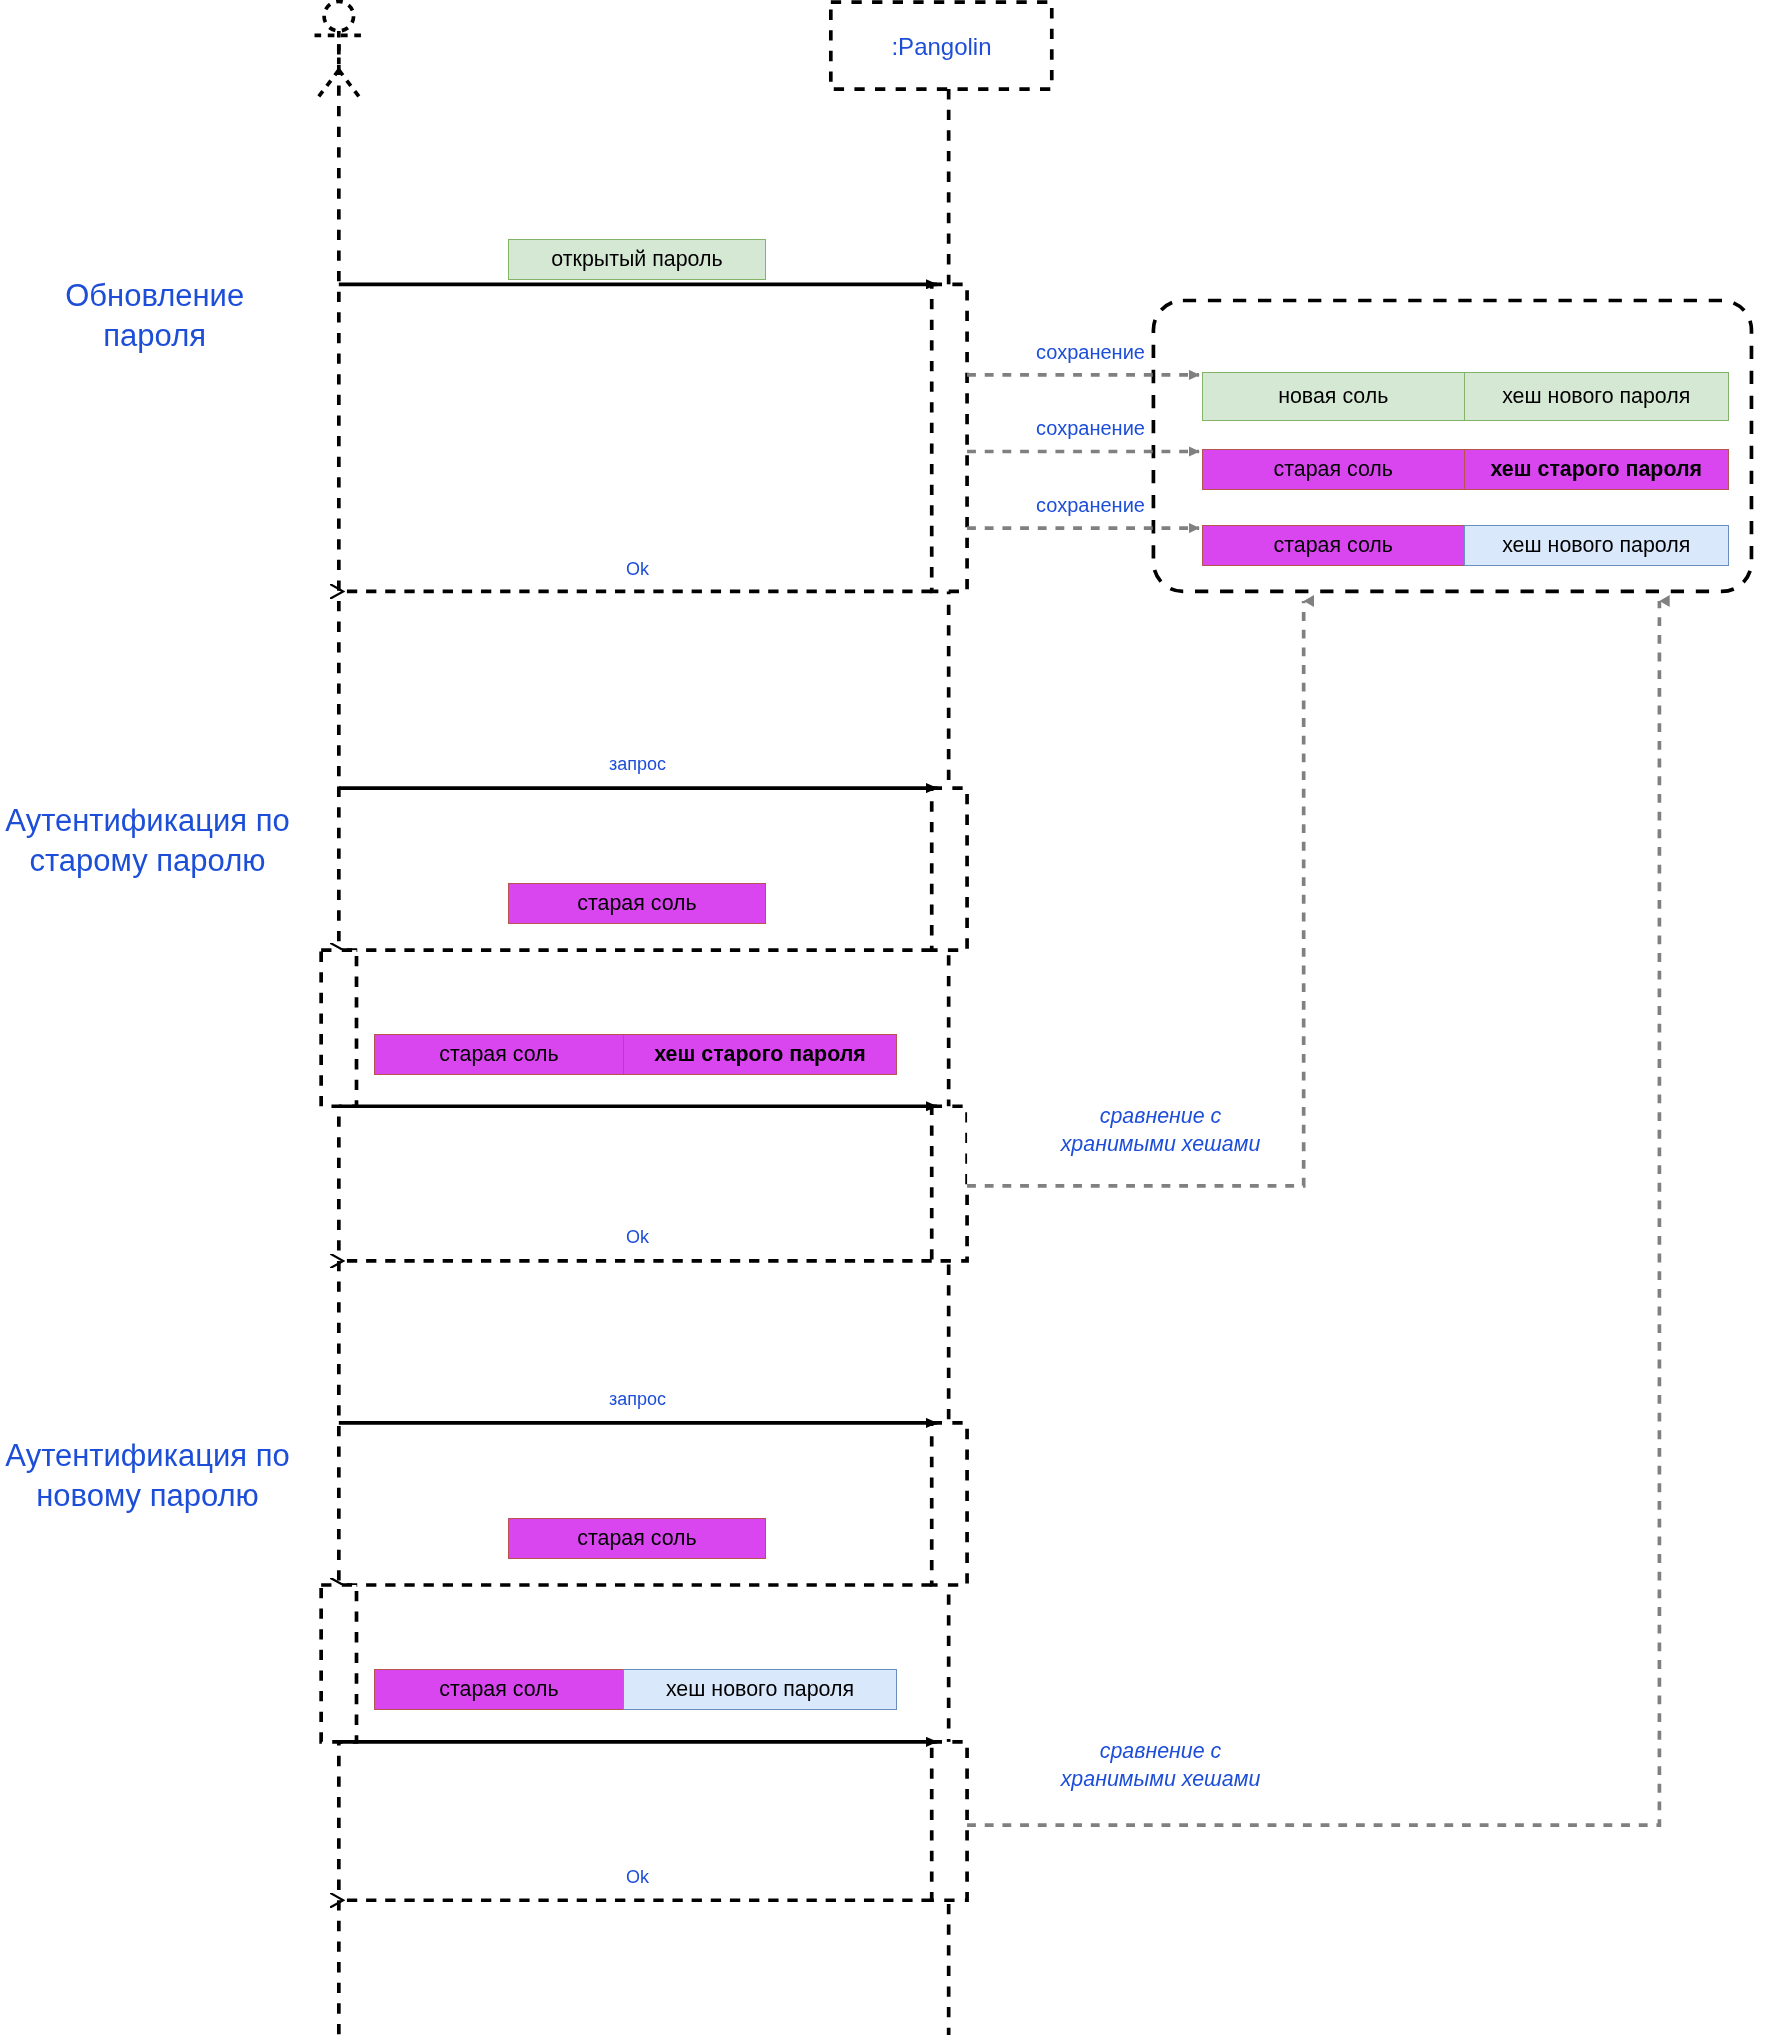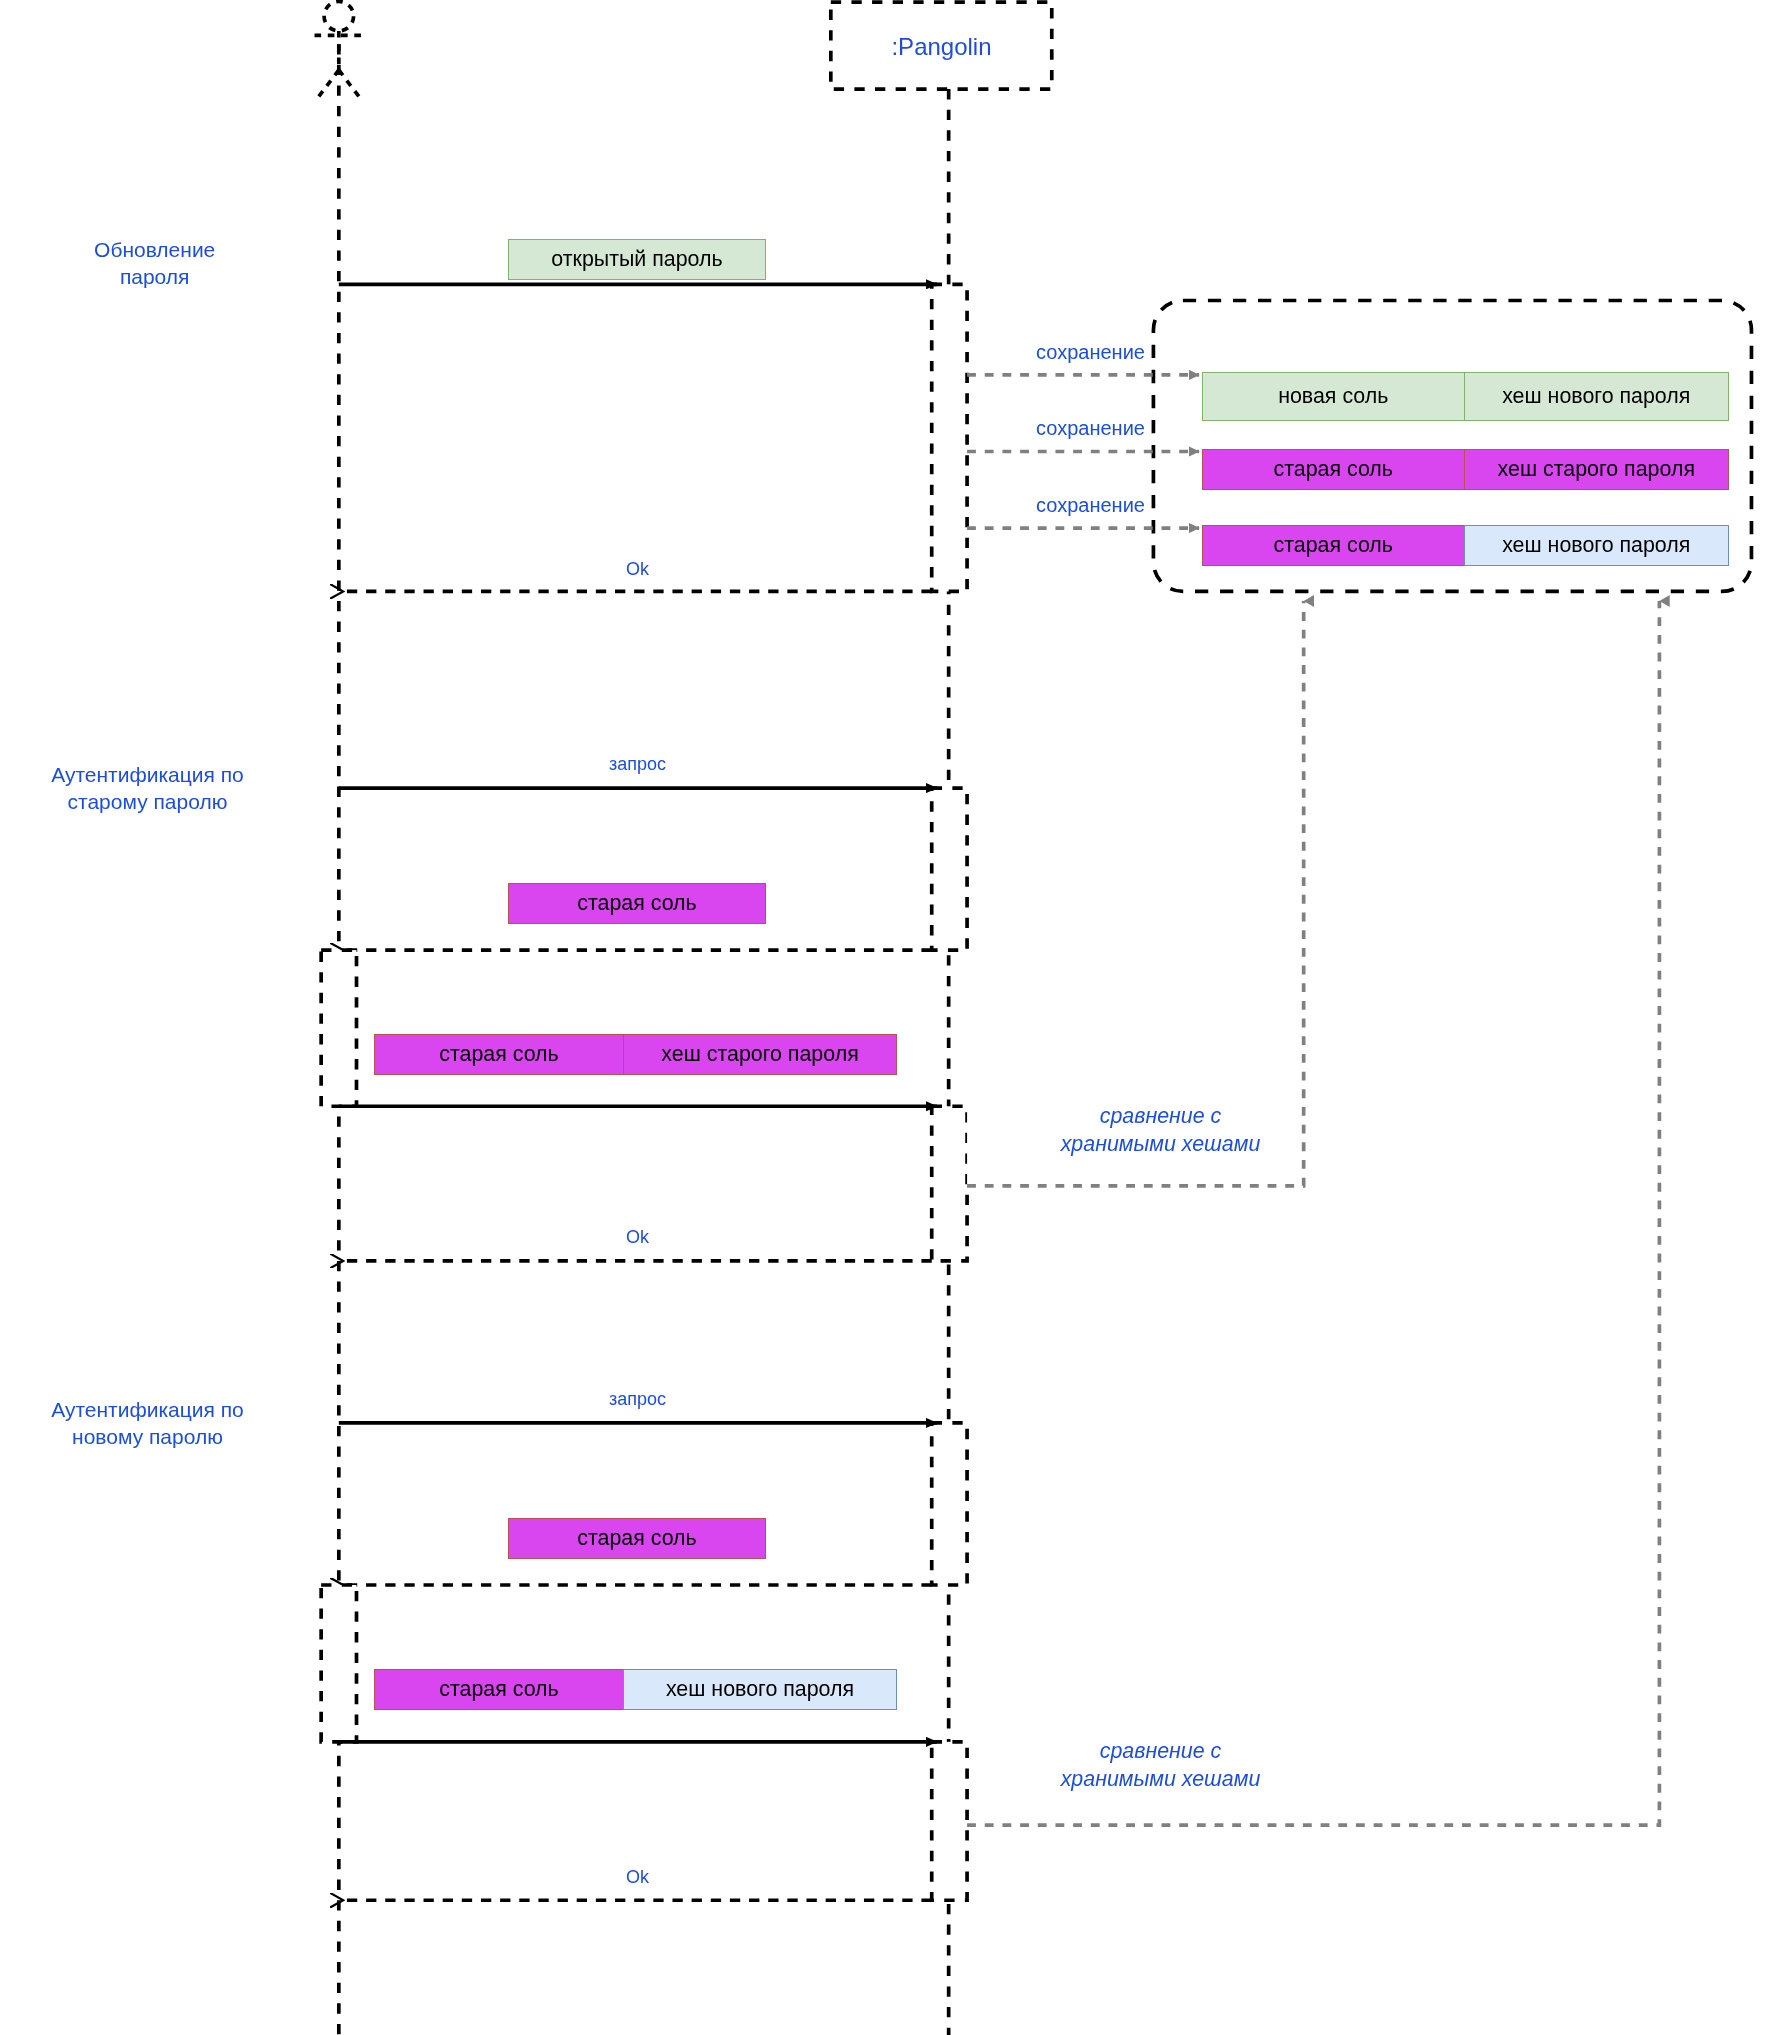--- a/index.html
+++ b/index.html
@@ -1,31 +1,31 @@
 <!DOCTYPE html>
 <html style="font-size:11.8px"><head>
 <meta charset="utf-8">
 <style>
   html,body{margin:0;padding:0;background:#ffffff;}
   body{font-family:"Liberation Sans", sans-serif;}
   #stage{position:relative;width:1792px;height:2035px;background:#fff;overflow:hidden;}
   svg.layer{position:absolute;left:0;top:0;width:1792px;height:2035px;}
   .lbl{position:absolute;color:#1d4ed8;font-family:"Liberation Sans", sans-serif;text-align:center;line-height:1.30;white-space:pre-line;}
-  .phase-label{font-size:21px;}
+  .phase-label{font-size:31px;margin-top:40px;}
   .msg-label{font-size:18px;}
   .note-label{font-size:21.4px;font-style:italic;}
   .save-label{font-size:20px;}
   .lifeline-title{font-size:24px;}
   .dbox{position:absolute;box-sizing:border-box;display:flex;align-items:stretch;margin-top:17px;}
   .dcell{box-sizing:border-box;display:flex;align-items:center;justify-content:center;font-size:21.4px;color:#000;font-family:"Liberation Sans", sans-serif;padding:0 7.4px;text-align:center;}
   .green{background:#d5e8d4;border:1.5px solid #82b366;}
   .red{background:#d946ef;border:1.5px solid #b85450;}
   .blue{background:#dae8fc;border:1.5px solid #6c8ebf;}
   .sep-green{border-left:1.5px solid #82b366;}
-  .sep-red{border-left:1.5px solid #b85450;}
+  .sep-red{border-left:1.5px solid #b85450;font-weight:bold;}
 </style>
 </head>
 <body>
 
 <div id="stage">
 
   <svg class="layer" viewBox="0 0 2433 2763">
     <defs>
       <marker id="solidArrow" markerWidth="16" markerHeight="14" refX="15" refY="7" orient="auto" markerUnits="userSpaceOnUse">
         <path d="M0,0 L16,7 L0,14 z" fill="#000"></path>

